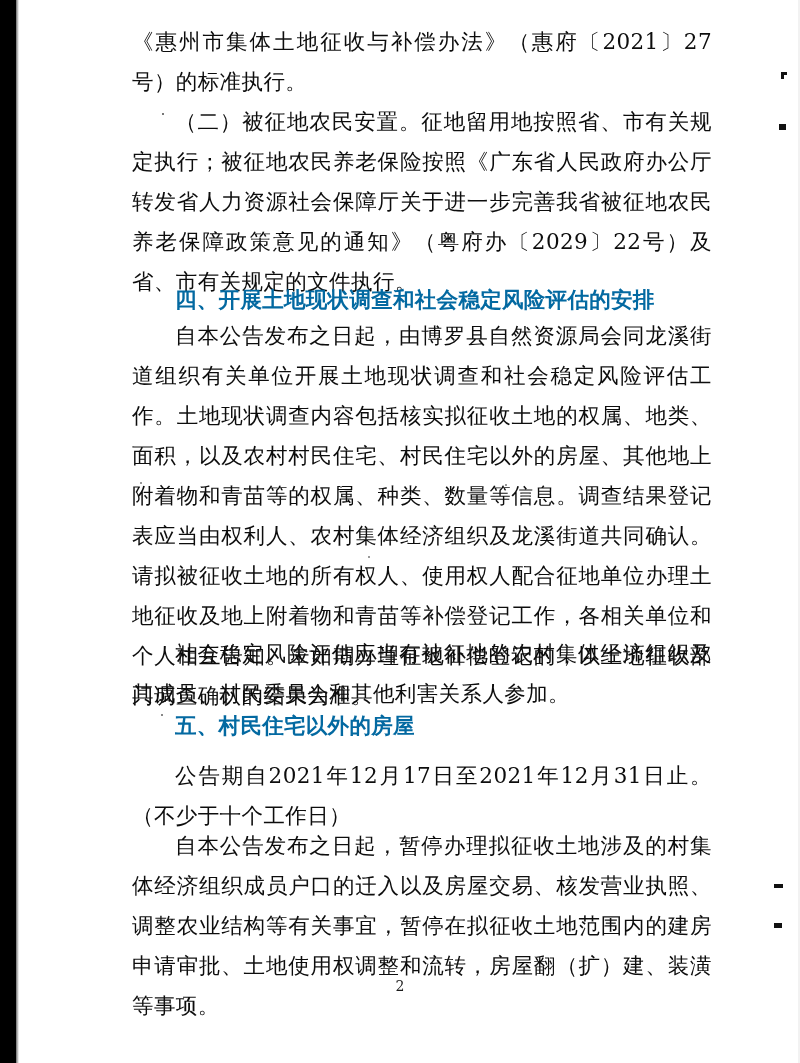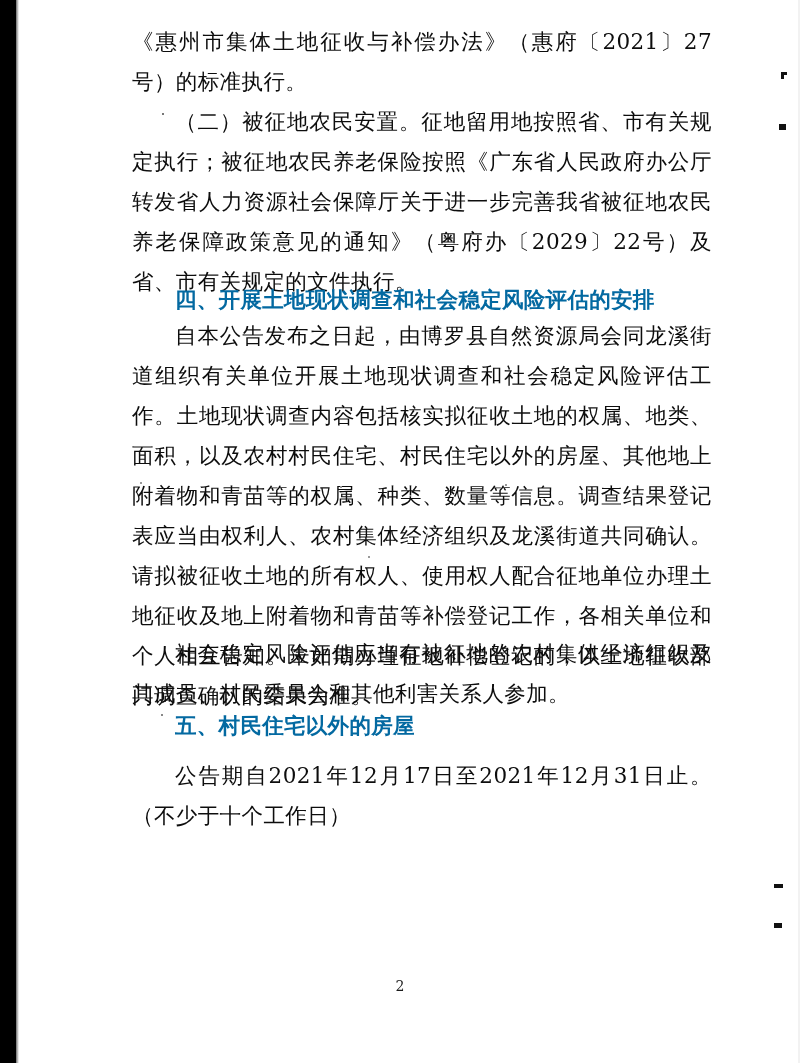--- a/index.html
+++ b/index.html
@@ -152,20 +152,23 @@
     </div>
 
     <div class="blk blk-h5">
       <h2 class="heading">五、村民住宅以外的房屋</h2>
     </div>
 
     <div class="blk blk-p5">
       <p class="para indent">公告期自2021年12月17日至2021年12月31日止。（不少于十个工作日）</p>
     </div>
 
+    <div class="blk blk-p6">
+      <p class="para indent">自本公告发布之日起，暂停办理拟征收土地涉及的村集体经济组织成员户口的迁入以及房屋交易、核发营业执照、调整农业结构等有关事宜，暂停在拟征收土地范围内的建房申请审批、土地使用权调整和流转，房屋翻（扩）建、装潢等事项。</p>
+    </div>
 
   </div>
 
   <div class="page-number">2</div>
 
   <div class="speck speck-a"></div>
   <div class="speck speck-a2"></div>
   <div class="speck speck-b"></div>
   <div class="speck speck-c"></div>
   <div class="speck speck-d"></div>

